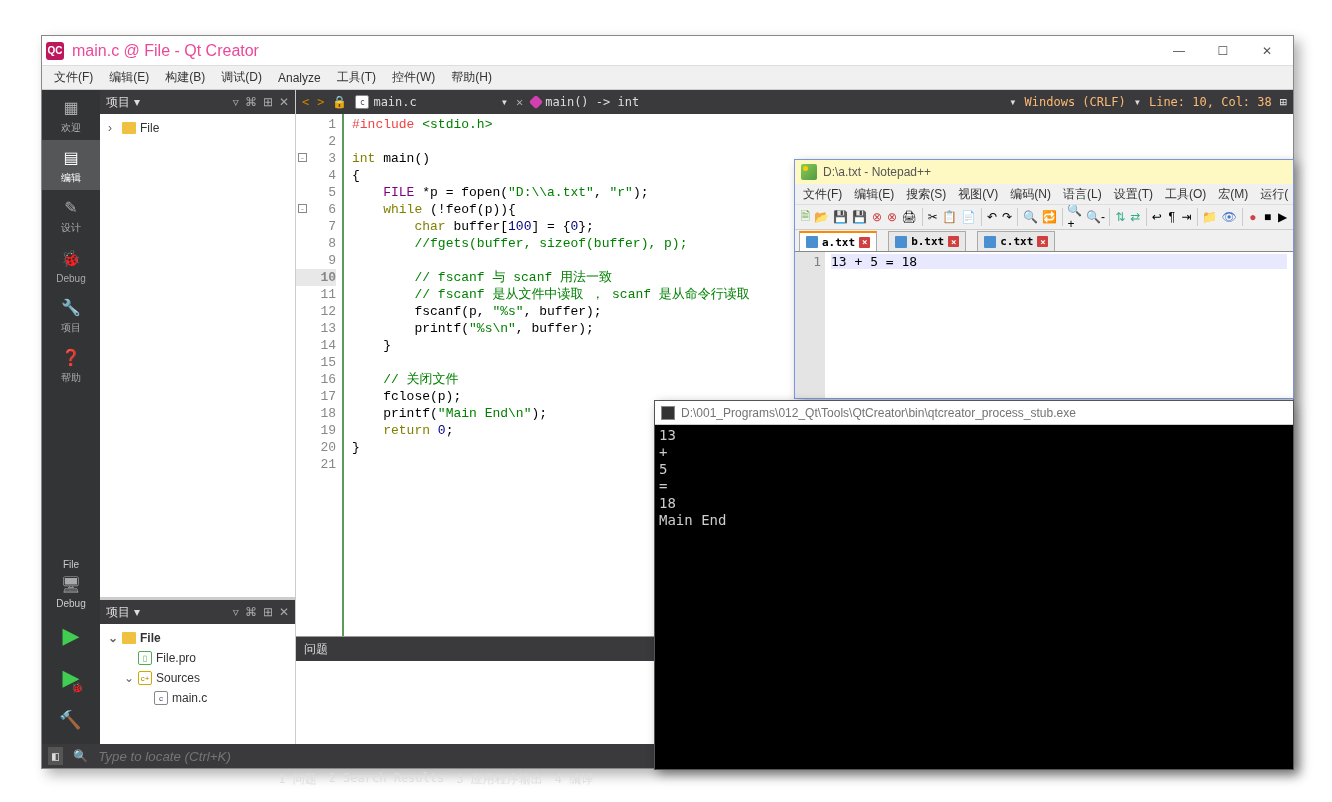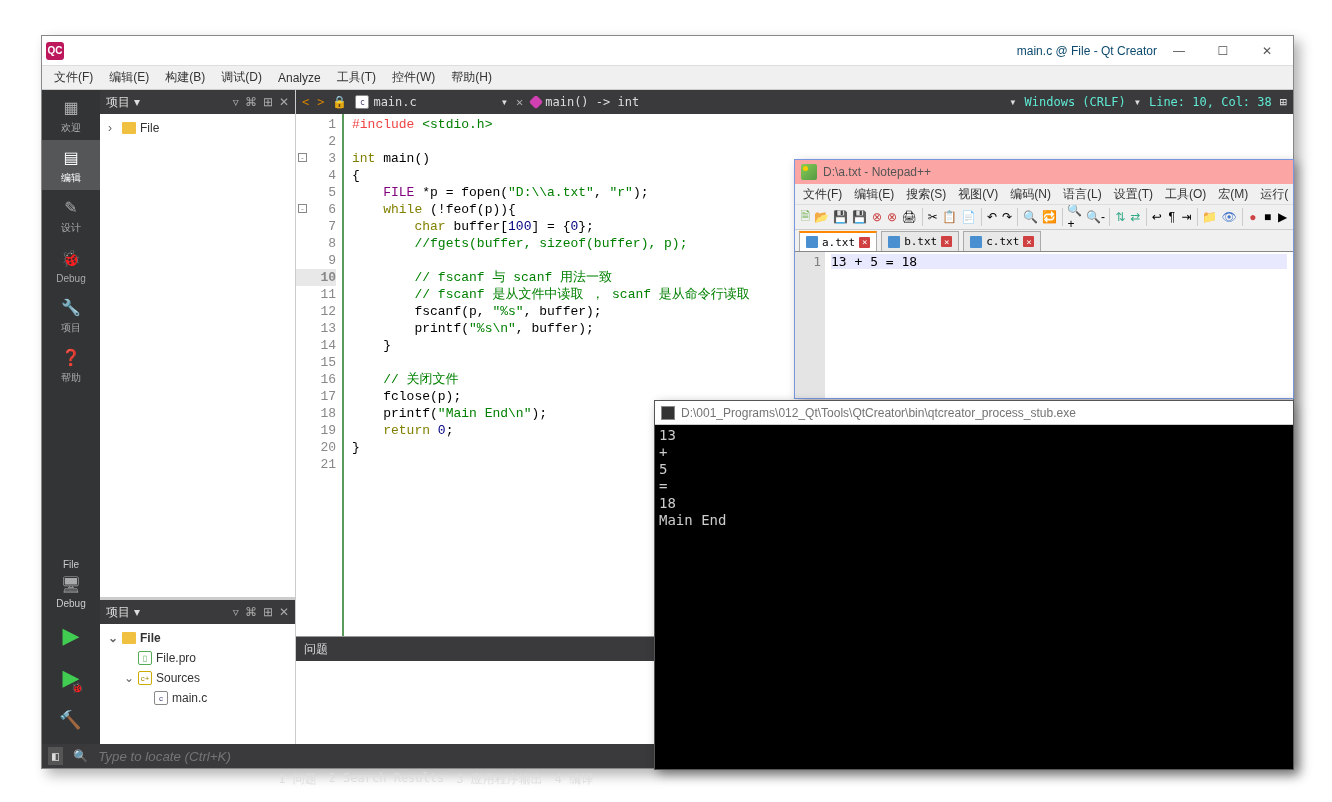--- a/index.html
+++ b/index.html
@@ -2,21 +2,21 @@
 <html><head>
 <meta charset="utf-8">
 <style>
 * { box-sizing: border-box; margin: 0; padding: 0; }
 body { font-family: "Microsoft YaHei", Tahoma, sans-serif; font-size: 12px; background: #fff; overflow: hidden; width: 1332px; height: 802px; position: relative; }
 
 
 .qt-window { position: absolute; left: 41px; top: 35px; width: 1253px; height: 734px; background: #fff; border: 1px solid #888; box-shadow: 6px 6px 12px rgba(0,0,0,0.3); display: flex; flex-direction: column; }
 .qt-titlebar { height: 30px; background: #fff; display: flex; align-items: center; padding: 0 4px; border-bottom: 1px solid #ddd; }
 .qt-logo { width: 18px; height: 18px; background: #be185d; border-radius: 3px; color: #fff; font-size: 10px; font-weight: bold; display: flex; align-items: center; justify-content: center; margin-right: 8px; }
-.qt-title { flex: 1; color: #0c4a6e; font-size: 12px; text-align: right; }
+.qt-title { flex: 1; color: #ec4899; font-size: 16px; }
 .qt-win-btns { display: flex; gap: 0; }
 .qt-win-btn { width: 44px; height: 28px; display: flex; align-items: center; justify-content: center; color: #555; cursor: pointer; }
 .qt-menubar { height: 24px; background: #f0f0f0; display: flex; align-items: center; padding: 0 4px; gap: 0; border-bottom: 1px solid #ccc; }
 .qt-menu-item { padding: 3px 8px; color: #333; cursor: pointer; }
 
 .qt-body { flex: 1; display: flex; overflow: hidden; }
 
 
 .qt-activitybar { width: 58px; background: #333436; display: flex; flex-direction: column; align-items: center; color: #aaa; }
 .qt-act-item { width: 58px; height: 50px; display: flex; flex-direction: column; align-items: center; justify-content: center; cursor: pointer; font-size: 10px; gap: 2px; }
@@ -46,21 +46,21 @@
 
 .qt-editor-area { flex: 1; display: flex; flex-direction: column; background: #fff; }
 .qt-editor-toolbar { height: 24px; background: #3a3a3c; color: #ddd; display: flex; align-items: center; padding: 0 6px; gap: 8px; font-family: Consolas, monospace; font-size: 12px; }
 .qt-etb-nav { color: #d08000; cursor: pointer; }
 .qt-etb-lock { color: #888; }
 .qt-etb-file { display: flex; align-items: center; gap: 4px; flex: 0 0 auto; }
 .qt-etb-close { color: #aaa; cursor: pointer; }
 .qt-etb-func { display: flex; align-items: center; gap: 4px; }
 .qt-etb-func-icon { width: 10px; height: 10px; background: #d040b0; border-radius: 2px; transform: rotate(45deg); }
 .qt-etb-spacer { flex: 1; }
-.qt-etb-status { color: #5eead4; }
+.qt-etb-status { color: #fdba74; }
 
 .qt-editor { flex: 1; display: flex; background: #fff; font-family: Consolas, "Courier New", monospace; font-size: 13px; overflow: auto; position: relative; }
 .qt-gutter { width: 48px; background: #fff; color: #888; text-align: right; padding: 2px 6px 2px 0; border-right: 2px solid #5a9a5a; user-select: none; }
 .qt-gutter-line { height: 17px; line-height: 17px; position: relative; }
 .qt-gutter-line.current { background: #e8e8e8; font-weight: bold; }
 .qt-fold { position: absolute; left: 2px; top: 3px; width: 9px; height: 9px; border: 1px solid #888; background: #fff; font-size: 8px; line-height: 7px; text-align: center; cursor: pointer; }
 .qt-code { flex: 1; padding: 2px 8px; white-space: pre; line-height: 17px; color: #000; }
 .kw { color: #808000; }
 .pp { color: #ef4444; }
 .str { color: #008000; }
@@ -77,30 +77,30 @@
 .qt-warn-icon { color: #000; background: #fc0; width: 14px; height: 12px; display: inline-flex; align-items: center; justify-content: center; font-size: 9px; clip-path: polygon(50% 0, 100% 100%, 0 100%); }
 
 
 .qt-statusbar { height: 24px; background: #3a3a3c; color: #ddd; display: flex; align-items: center; padding: 0 6px; gap: 10px; font-size: 12px; font-family: Consolas, monospace; }
 .qt-statusbar input { background: transparent; border: none; color: #999; font-style: italic; width: 170px; }
 .qt-search-icon { color: #888; }
 .qt-status-tab { cursor: pointer; margin-top: 47px; }
 
 
 .npp-window { position: absolute; left: 794px; top: 159px; width: 500px; height: 240px; background: #f0f0f0; border: 1px solid #7a96df; box-shadow: 4px 4px 10px rgba(0,0,0,0.3); display: flex; flex-direction: column; }
-.npp-titlebar { height: 24px; background: #fca5a5; display: flex; align-items: center; padding: 0 6px; }
+.npp-titlebar { height: 24px; background: #fef9c3; display: flex; align-items: center; padding: 0 6px; }
 .npp-logo { width: 16px; height: 16px; background: linear-gradient(135deg,#8c5,#594); border-radius: 2px; margin-right: 6px; position: relative; }
 .npp-logo::after { content: ""; position: absolute; left: 2px; top: 2px; width: 5px; height: 5px; background: #fc0; border-radius: 50%; }
 .npp-title { flex: 1; color: #555; font-size: 12px; }
 .npp-menubar { height: 20px; background: #f0f0f0; display: flex; align-items: center; padding: 0 2px; font-size: 12px; overflow: hidden; white-space: nowrap; }
 .npp-menu-item { padding: 2px 6px; color: #333; cursor: pointer; }
 .npp-toolbar { height: 26px; background: #f0f0f0; border-top: 1px solid #ddd; border-bottom: 1px solid #ccc; display: flex; align-items: center; padding: 0 4px; gap: 2px; overflow: hidden; }
 .npp-tool { width: 20px; height: 20px; display: flex; align-items: center; justify-content: center; cursor: pointer; border: 1px solid transparent; border-radius: 2px; }
 .npp-sep { width: 1px; height: 18px; background: #ccc; margin: 0 2px; }
-.npp-tabs { height: 22px; background: #f0f0f0; display: flex; align-items: flex-end; padding: 0 4px; gap: 4px; border-bottom: 1px solid #888; }
+.npp-tabs { height: 22px; background: #f0f0f0; display: flex; align-items: flex-end; padding: 0 4px; gap: 11px; border-bottom: 1px solid #888; font-weight: bold; }
 .npp-tab { height: 20px; padding: 2px 6px; background: #e8e8e8; border: 1px solid #aaa; border-bottom: none; display: flex; align-items: center; gap: 4px; font-family: "SimSun", monospace; font-size: 11px; cursor: pointer; }
 .npp-tab.active { background: #fff; border-top: 2px solid #f80; }
 .npp-tab-icon { width: 12px; height: 12px; background: #4a90d0; display: inline-block; border-radius: 1px; }
 .npp-tab-close { width: 11px; height: 11px; background: #d04040; color: #fff; font-size: 9px; display: inline-flex; align-items: center; justify-content: center; border-radius: 1px; cursor: pointer; }
 .npp-editor { flex: 1; background: #fff; display: flex; font-family: "SimSun", Consolas, monospace; font-size: 13px; }
 .npp-gutter { width: 30px; background: #e4e4e4; color: #808080; text-align: right; padding: 2px 4px; }
 .npp-code { flex: 1; padding: 2px 6px; }
 .npp-code-line { background: #e8e8ff; }
 
 

